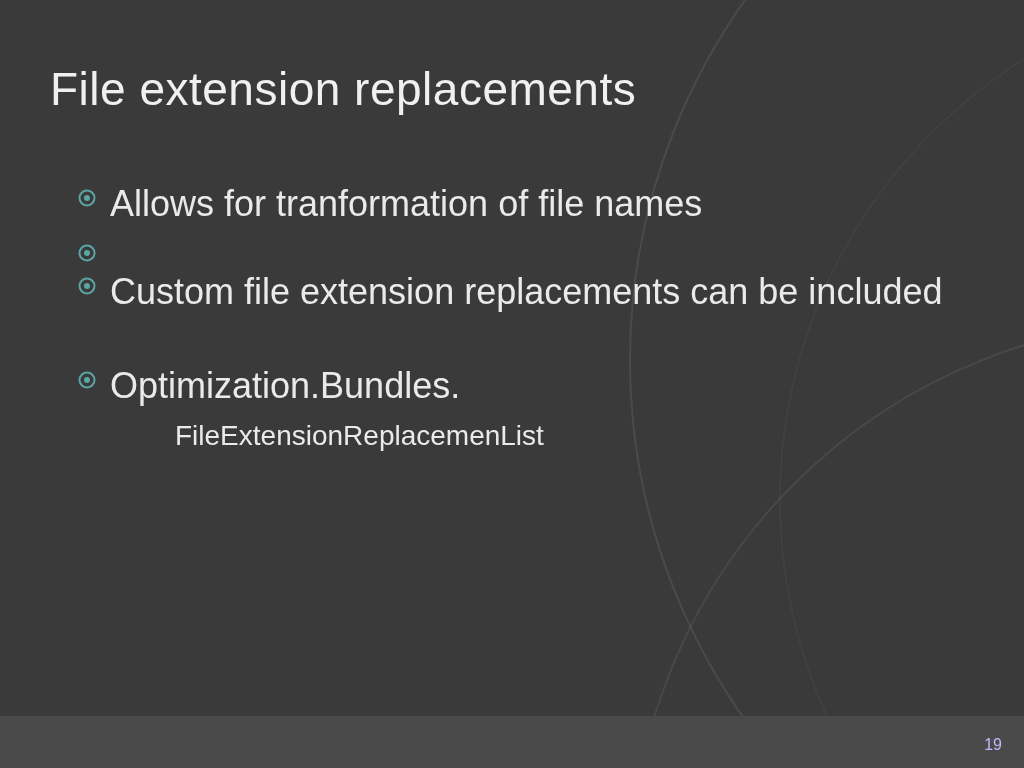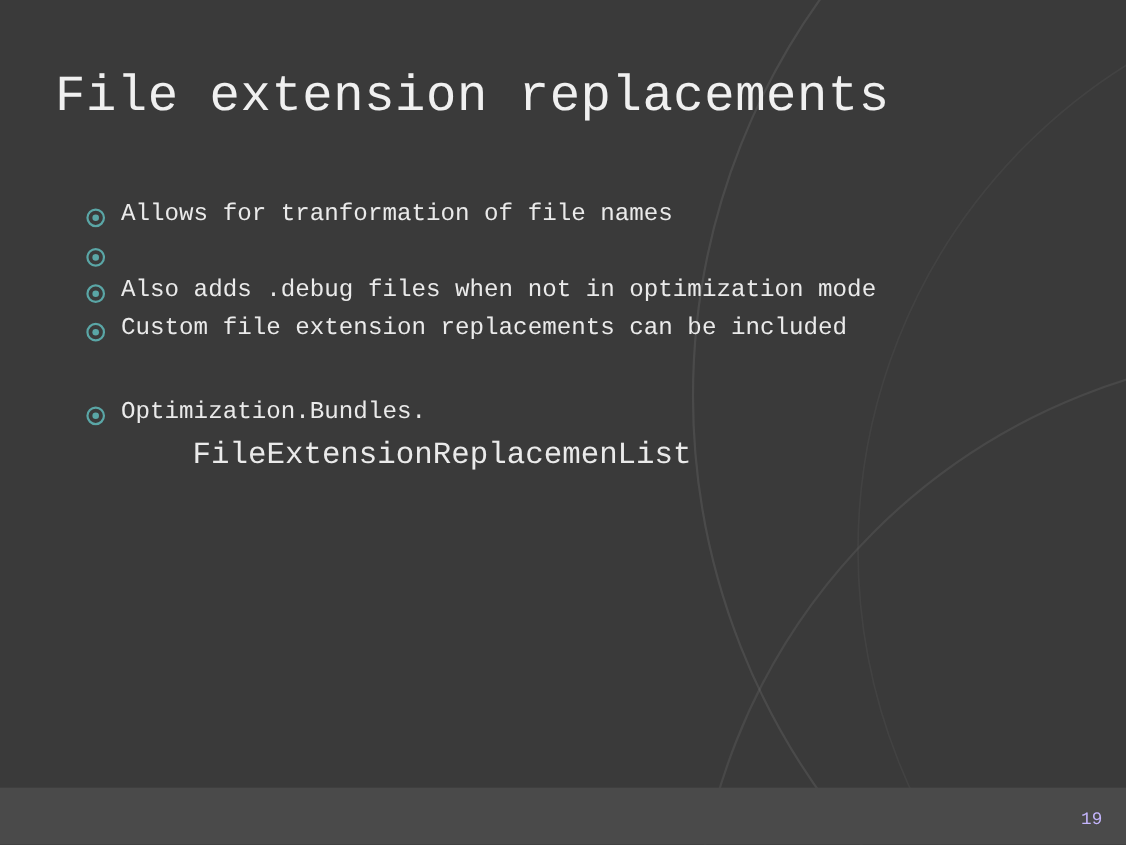--- a/index.html
+++ b/index.html
@@ -8,21 +8,20 @@
     background: #3a3a3a;
     font-family: Arial, Helvetica, sans-serif;
     color: #e0e0e0;
     position: relative;
   }
   .slide {
     width: 1024px;
     height: 768px;
     position: relative;
     background: #3a3a3a;
-    font-family: Liberation Mono, monospace;
   }
   .arcs {
     position: absolute;
     inset: 0;
     pointer-events: none;
   }
   .title {
     position: absolute;
     top: 62px;
     left: 50px;
@@ -42,21 +41,21 @@
     align-items: flex-start;
     margin-bottom: 6px;
   }
   .bullet-icon {
     flex: 0 0 auto;
     margin-top: 9px;
     margin-right: 14px;
   }
   .bullet-icon svg { display: block; }
   .bullet-text {
-    font-size: 22px;
+    font-size: 36px;
     line-height: 1.35;
     color: #eaeaea;
     font-weight: 400;
   }
   .spacer { height: 40px; }
   .sub-line {
     font-size: 28px;
     line-height: 1.35;
     color: #eaeaea;
     margin-left: 97px;
@@ -107,29 +106,20 @@
 
     <div class="bullet-row">
       <span class="bullet-icon">
         <svg width="18" height="18">
             <circle cx="9" cy="9" r="7.5" fill="none" stroke="#5aa6a6" stroke-width="2"></circle>
             <circle cx="9" cy="9" r="3" fill="#5aa6a6"></circle>
           </svg>
       </span>
     </div>
 
-    <div class="bullet-row">
-      <span class="bullet-icon">
-        <svg width="18" height="18">
-            <circle cx="9" cy="9" r="7.5" fill="none" stroke="#5aa6a6" stroke-width="2"></circle>
-            <circle cx="9" cy="9" r="3" fill="#5aa6a6"></circle>
-          </svg>
-      </span>
-      <span class="bullet-text">Also adds .debug files when not in optimization mode</span>
-    </div>
 
     <div class="bullet-row">
       <span class="bullet-icon">
         <svg width="18" height="18">
             <circle cx="9" cy="9" r="7.5" fill="none" stroke="#5aa6a6" stroke-width="2"></circle>
             <circle cx="9" cy="9" r="3" fill="#5aa6a6"></circle>
           </svg>
       </span>
       <span class="bullet-text">Custom file extension replacements can be included</span>
     </div>

